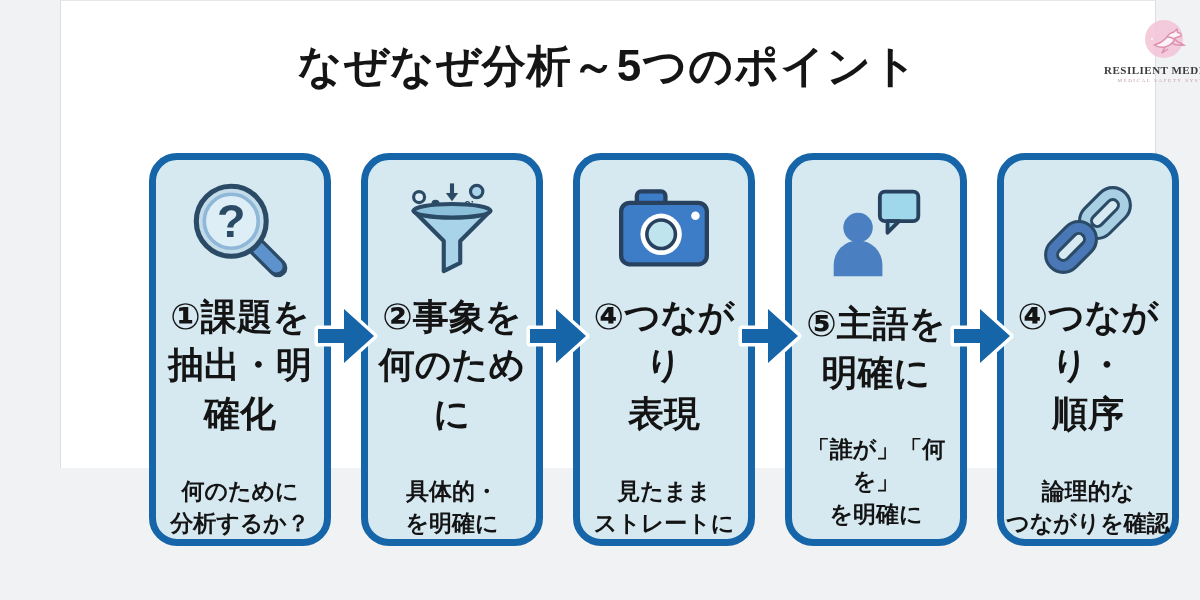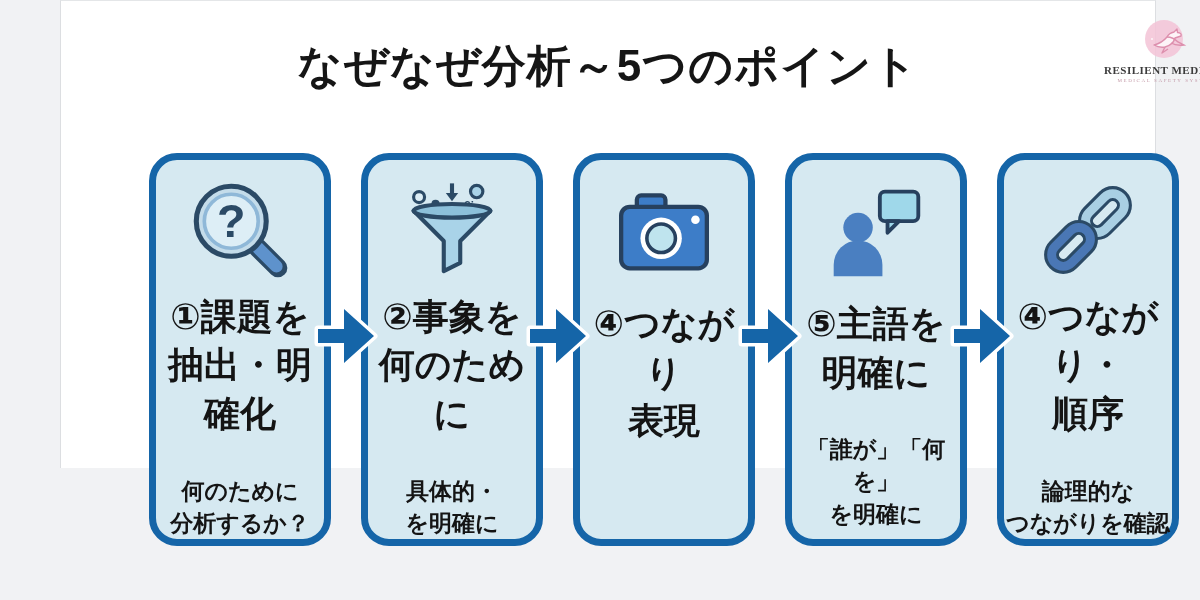--- a/index.html
+++ b/index.html
@@ -144,20 +144,22 @@
         <svg width="100" height="86" viewBox="0 0 70 60">
           <rect x="16" y="3" width="20" height="13" rx="3" fill="#3d7dc8" stroke="#27415f" stroke-width="3"></rect>
           <rect x="5" y="11" width="60" height="43" rx="6" fill="#3d7dc8" stroke="#27415f" stroke-width="3"></rect>
           <circle cx="33" cy="33" r="14.5" fill="#ffffff"></circle>
           <circle cx="33" cy="33" r="10" fill="#bfe4ee" stroke="#27415f" stroke-width="2.5"></circle>
           <circle cx="57" cy="20" r="3" fill="#ffffff"></circle>
         </svg>
       </div>
       <div class="step-title">④つながり
 表現</div>
+      <div class="step-desc">見たまま
+ストレートに</div>
     </div>
 
     <div class="step-card">
       <div class="icon-box">
         <svg width="100" height="94" viewBox="0 0 78 72">
           <rect x="42" y="3" width="30" height="23" rx="4" fill="#9fd8ea" stroke="#27415f" stroke-width="3"></rect>
           <path d="M48 26 v9 l9 -9 z" fill="#9fd8ea" stroke="#27415f" stroke-width="3" stroke-linejoin="round"></path>
           <circle cx="25" cy="31" r="11.5" fill="#4a7fc1"></circle>
           <path d="M6 69 v-9 a19 19 0 0 1 38 0 v9 z" fill="#4a7fc1"></path>
         </svg>

